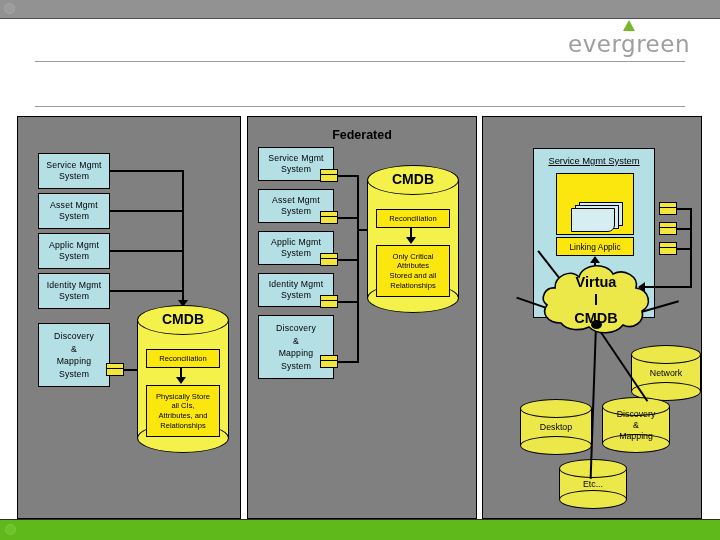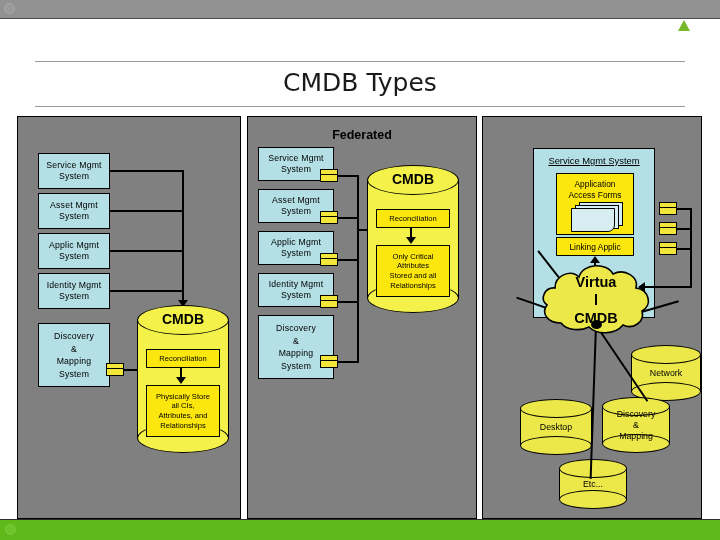--- a/index.html
+++ b/index.html
@@ -90,24 +90,24 @@
 <body>
 
 <div class="slide">
 
   <div id="top-bar">
     <div id="top-bar-dot"></div>
   </div>
 
   <div id="logo">
     <div id="logo-tree"></div>
+    <div id="logo-text">evergreen</div>
   </div>
 
   <div id="rule-top"></div>
-  <div id="page-title">CMDB Types</div>
   <div id="rule-bottom"></div>
 
   <div class="col" id="col-centralized">
 
     <div class="sysbox" style="left:20px;top:36px;width:72px;height:36px;">Service Mgmt System</div>
     <div class="sysbox" style="left:20px;top:76px;width:72px;height:36px;">Asset Mgmt System</div>
     <div class="sysbox" style="left:20px;top:116px;width:72px;height:36px;">Applic Mgmt System</div>
     <div class="sysbox" style="left:20px;top:156px;width:72px;height:36px;">Identity Mgmt System</div>
 
     <div class="hline" style="left:92px;top:53px;width:74px;"></div>
@@ -196,24 +196,20 @@
       </div>
     </div>
   </div>
 
   <div class="col" id="col-realtime">
 
     <div id="sms-panel" style="left:50px;top:31px;width:122px;height:170px;">
       <div id="sms-title">Service Mgmt System</div>
 
       <div id="app-forms" style="left:22px;top:24px;width:78px;height:62px;">
-        <div id="app-forms-label">
-          <span>Application</span><br>
-          <span>Access Forms</span>
-        </div>
         <div class="paper" style="left:22px;top:28px;width:42px;height:22px;"></div>
         <div class="paper" style="left:18px;top:31px;width:42px;height:22px;"></div>
         <div class="paper" style="left:14px;top:34px;width:42px;height:22px;border-bottom-right-radius:7px;"></div>
       </div>
 
       <div id="linking-logic" style="left:22px;top:88px;width:78px;height:19px;">Linking Applic</div>
 
       <div class="vline" style="left:60px;top:112px;height:16px;"></div>
       <div class="arrow-up" style="left:56px;top:107px;"></div>
     </div>

